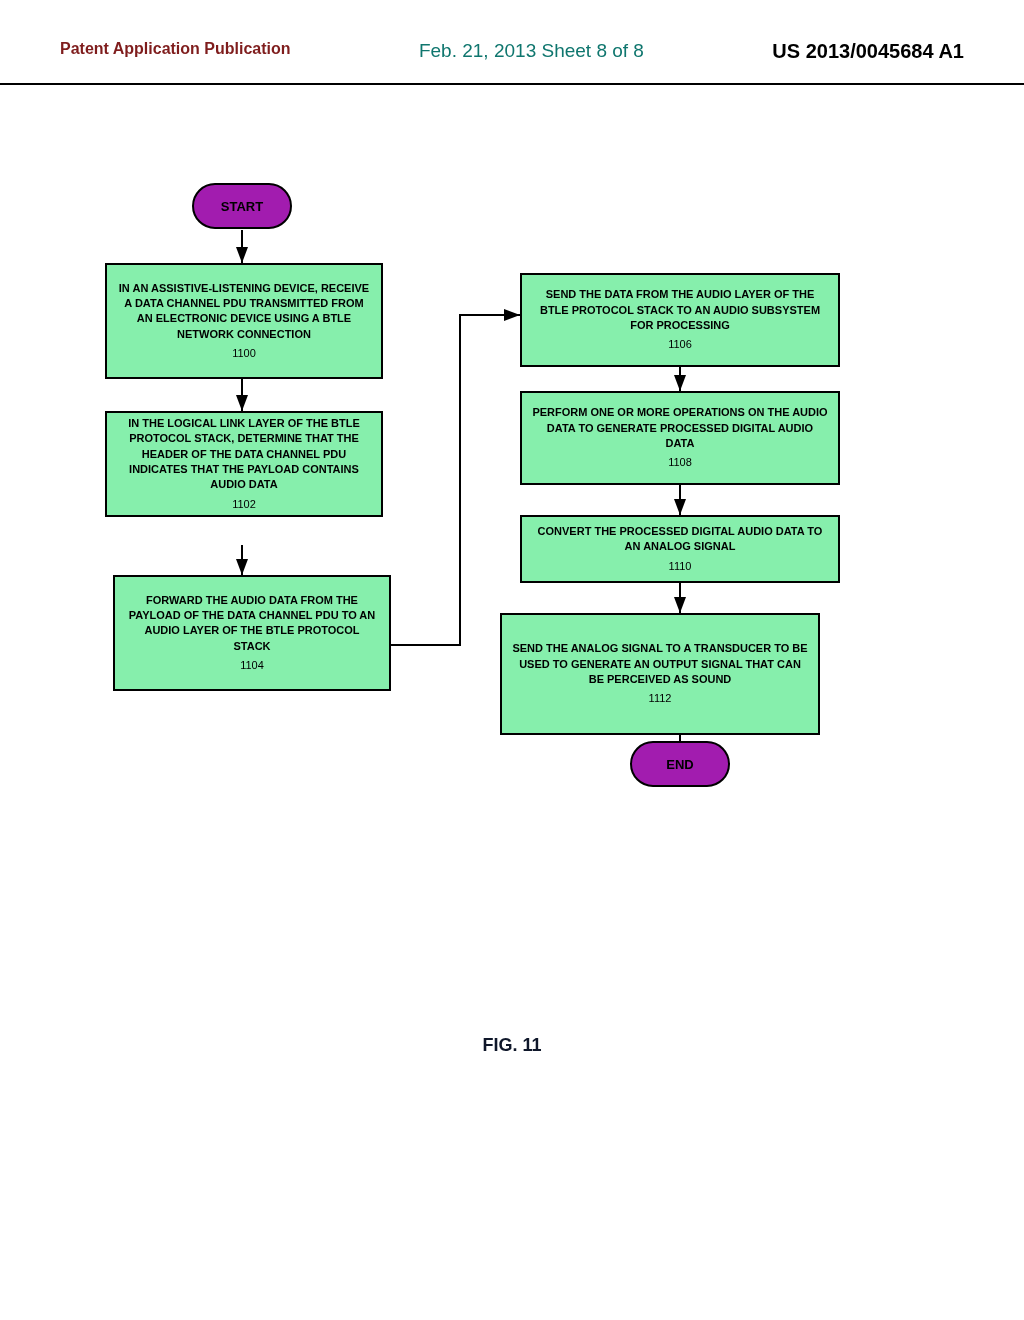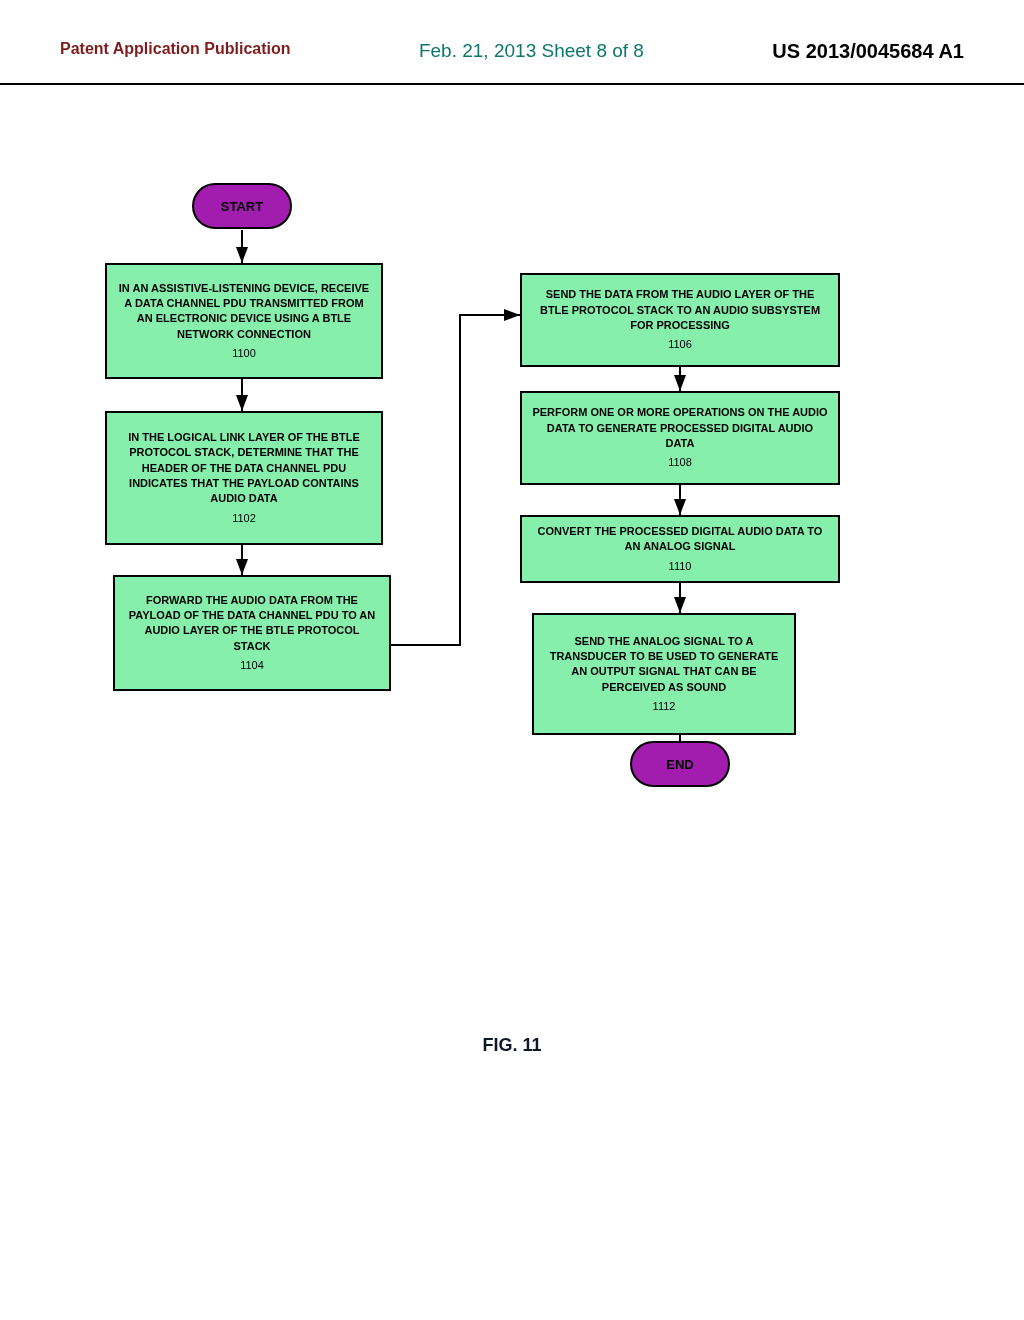--- a/index.html
+++ b/index.html
@@ -151,21 +151,21 @@
 
     <div class="flow-pill" style="left: 192px; top: 68px; width: 100px; height: 46px;">
       <span>START</span>
     </div>
 
     <div class="flow-box" style="left: 105px; top: 148px; width: 278px; height: 116px;">
       <span>IN AN ASSISTIVE-LISTENING DEVICE, RECEIVE A DATA CHANNEL PDU TRANSMITTED FROM AN ELECTRONIC DEVICE USING A BTLE NETWORK CONNECTION</span>
       <span class="box-number">1100</span>
     </div>
 
-    <div class="flow-box" style="left: 105px; top: 296px; width: 278px; height: 134px;">
+    <div class="flow-box" style="left: 105px; top: 296px; width: 278px; height: 106px;">
       <span>IN THE LOGICAL LINK LAYER OF THE BTLE PROTOCOL STACK, DETERMINE THAT THE HEADER OF THE DATA CHANNEL PDU INDICATES THAT THE PAYLOAD CONTAINS AUDIO DATA</span>
       <span class="box-number">1102</span>
     </div>
 
     <div class="flow-box" style="left: 113px; top: 460px; width: 278px; height: 116px;">
       <span>FORWARD THE AUDIO DATA FROM THE PAYLOAD OF THE DATA CHANNEL PDU TO AN AUDIO LAYER OF THE BTLE PROTOCOL STACK</span>
       <span class="box-number">1104</span>
     </div>
 
     <div class="flow-box" style="left: 520px; top: 158px; width: 320px; height: 94px;">
@@ -176,21 +176,21 @@
     <div class="flow-box" style="left: 520px; top: 276px; width: 320px; height: 94px;">
       <span>PERFORM ONE OR MORE OPERATIONS ON THE AUDIO DATA TO GENERATE PROCESSED DIGITAL AUDIO DATA</span>
       <span class="box-number">1108</span>
     </div>
 
     <div class="flow-box" style="left: 520px; top: 400px; width: 320px; height: 68px;">
       <span>CONVERT THE PROCESSED DIGITAL AUDIO DATA TO AN ANALOG SIGNAL</span>
       <span class="box-number">1110</span>
     </div>
 
-    <div class="flow-box" style="left: 532px; top: 498px; width: 264px; height: 122px; align-items: center;">
+    <div class="flow-box" style="left: 500px; top: 498px; width: 320px; height: 122px; align-items: center;">
       <span>SEND THE ANALOG SIGNAL TO A TRANSDUCER TO BE USED TO GENERATE AN OUTPUT SIGNAL THAT CAN BE PERCEIVED AS SOUND</span>
       <span class="box-number">1112</span>
     </div>
 
     <div class="flow-pill" style="left: 630px; top: 626px; width: 100px; height: 46px;">
       <span>END</span>
     </div>
 
   </div>
 

